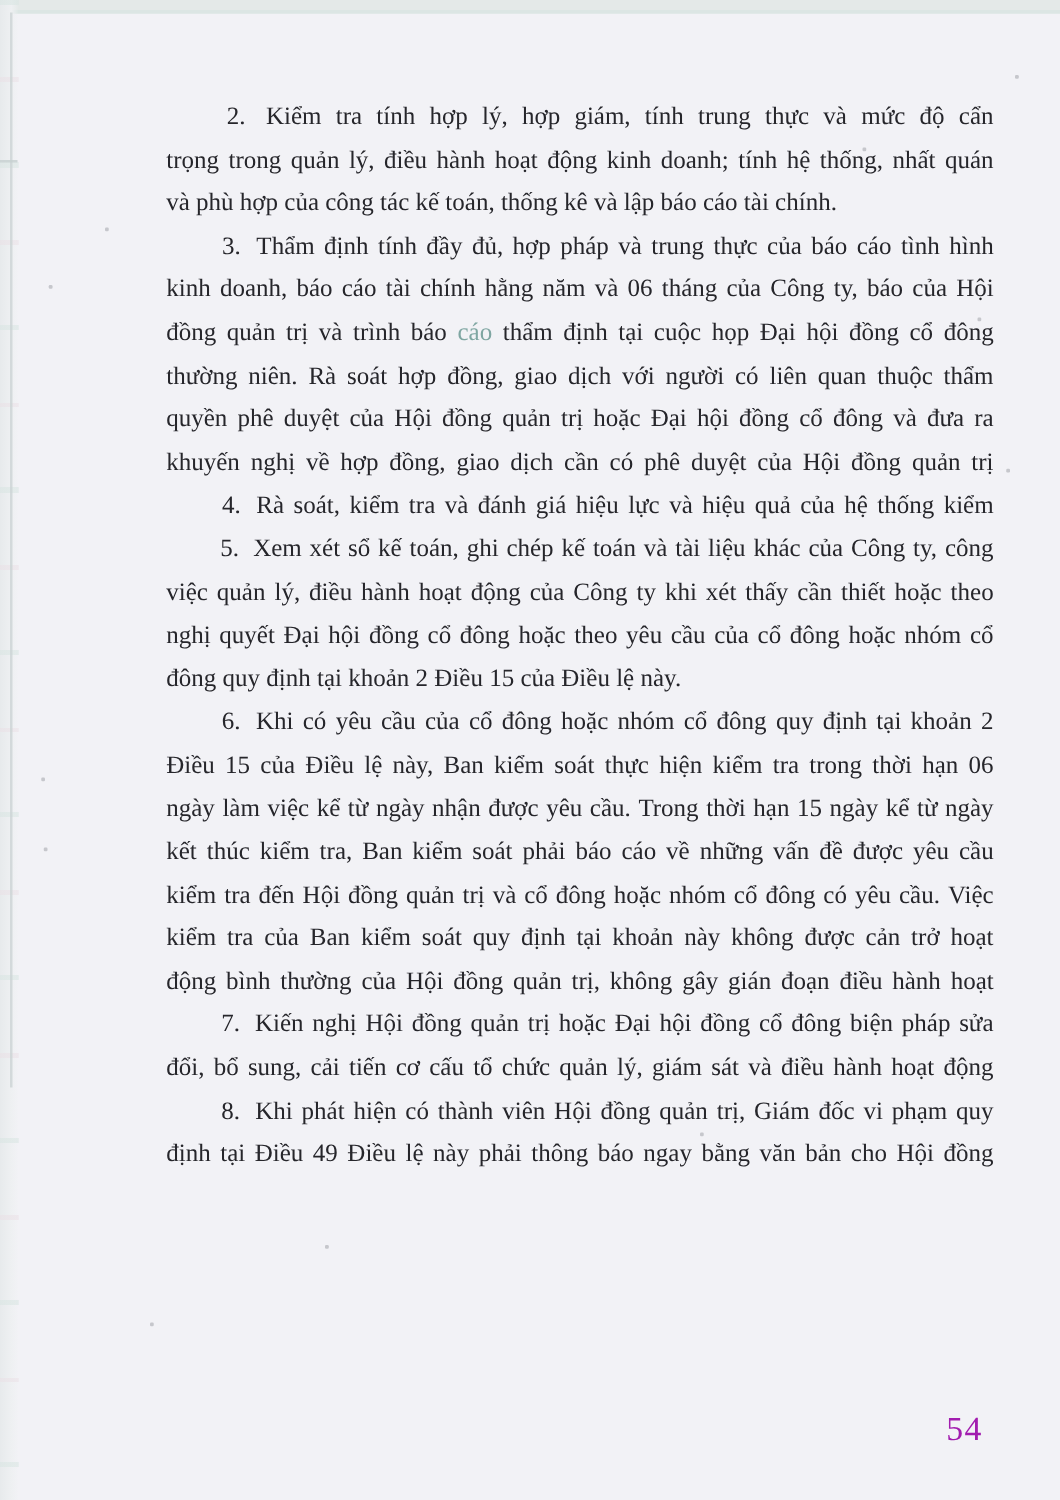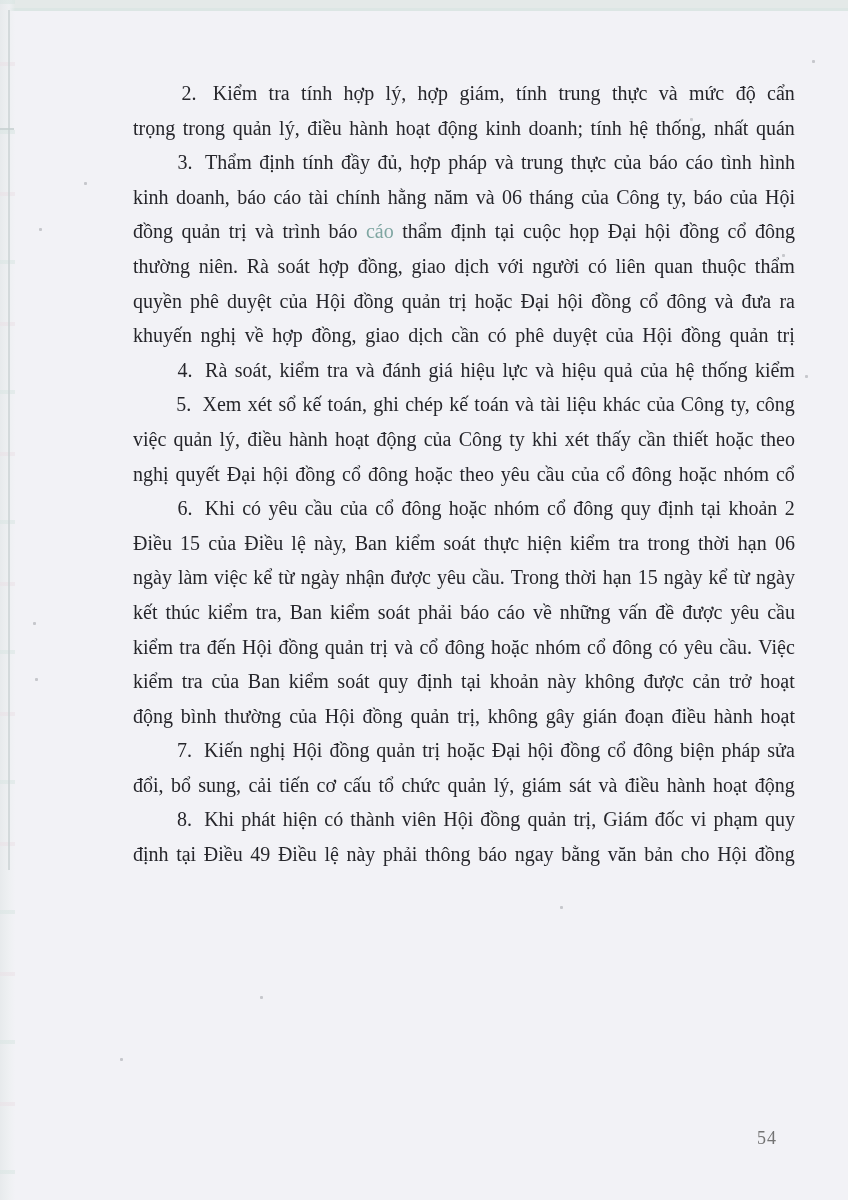--- a/index.html
+++ b/index.html
@@ -52,21 +52,21 @@
   }
   .paragraph { margin:0; }
   .line { height:34.6px; white-space:nowrap; }
   .jline { display:flex; justify-content:space-between; }
   .jline .w { white-space:pre; }
   .jline.first::before { content:""; width:37px; flex:0 0 auto; }
   .line.last { text-align:left; white-space:pre; }
   .faded { color:#7fa6a2; }
   .page-number {
     position:absolute; left:757px; top:1128px;
-    font-size:18px; color:#737373; letter-spacing:1px;
+    font-size:27px; color:#a21caf; letter-spacing:1px;
   }
 </style>
 </head>
 <body>
 
 <div class="page">
 
   <div class="top-edge"></div>
   <div class="top-edge-line"></div>
   <div class="left-edge"></div>
@@ -113,20 +113,21 @@
           <span class="w">hoạt</span>
           <span class="w">động</span>
           <span class="w">kinh</span>
           <span class="w">doanh;</span>
           <span class="w">tính</span>
           <span class="w">hệ</span>
           <span class="w">thống,</span>
           <span class="w">nhất</span>
           <span class="w">quán</span>
         </div>
+        <div class="line last"><span>và phù hợp của công tác kế toán, thống kê và lập báo cáo tài chính.</span></div>
       </div>
       <div class="paragraph">
         <div class="line first jline">
           <span class="w">3.&nbsp;</span>
           <span class="w">Thẩm</span>
           <span class="w">định</span>
           <span class="w">tính</span>
           <span class="w">đầy</span>
           <span class="w">đủ,</span>
           <span class="w">hợp</span>
@@ -306,20 +307,21 @@
           <span class="w">theo</span>
           <span class="w">yêu</span>
           <span class="w">cầu</span>
           <span class="w">của</span>
           <span class="w">cổ</span>
           <span class="w">đông</span>
           <span class="w">hoặc</span>
           <span class="w">nhóm</span>
           <span class="w">cổ</span>
         </div>
+        <div class="line last"><span>đông quy định tại khoản 2 Điều 15 của Điều lệ này.</span></div>
       </div>
       <div class="paragraph">
         <div class="line first jline">
           <span class="w">6.&nbsp;</span>
           <span class="w">Khi</span>
           <span class="w">có</span>
           <span class="w">yêu</span>
           <span class="w">cầu</span>
           <span class="w">của</span>
           <span class="w">cổ</span>

